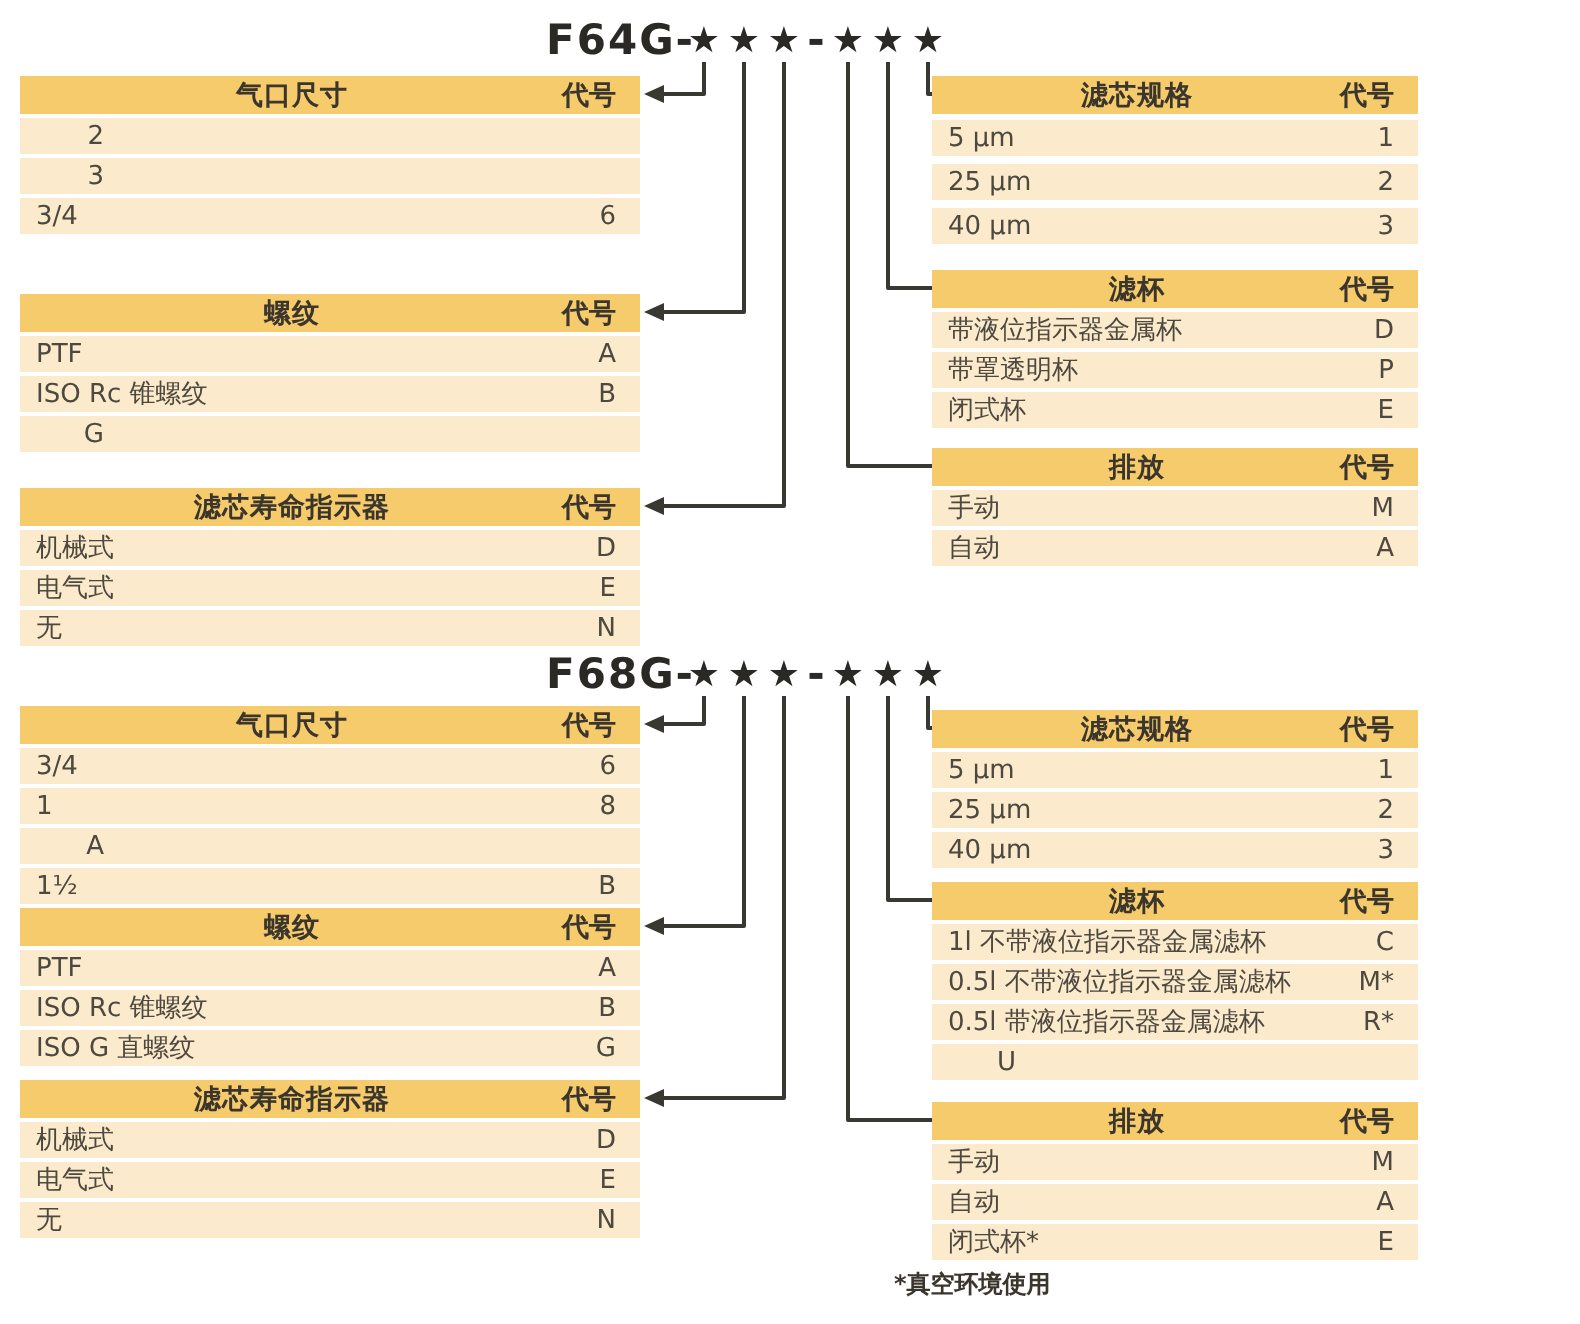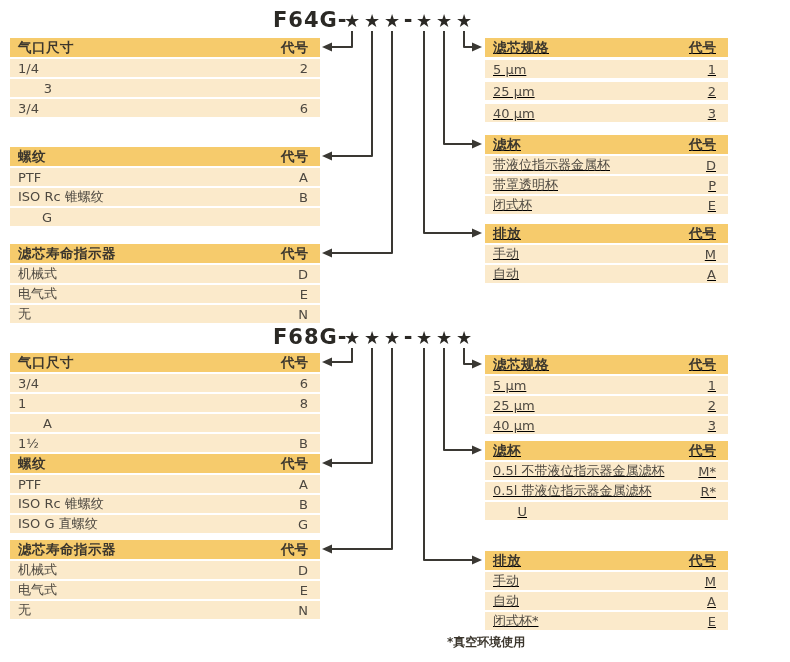--- a/index.html
+++ b/index.html
@@ -8,25 +8,25 @@
   svg.connectors{position:absolute;left:0;top:0;pointer-events:none;}
 
   .title{position:absolute;display:flex;align-items:flex-end;height:24px;
          color:#2b2925;font-weight:bold;white-space:nowrap;}
   .title .model{font-size:21px;width:69px;letter-spacing:1px;line-height:23px;}
   .title .star{width:20px;text-align:center;font-size:18px;line-height:23px;}
   .title .dash{width:12px;text-align:center;font-size:21px;line-height:23px;}
 
   .tbl{position:absolute;}
   .tbl.left{left:10px;width:310px;}
-  .tbl.right{left:485px;width:243px;text-decoration:underline;}
+  .tbl.right{left:466px;width:243px;}
   .tbl .hd{display:flex;align-items:center;background:var(--hd,#F6CB6C);height:19px;
            margin-bottom:2px;font-weight:bold;font-size:13.5px;color:#3b362d;
            padding-left:8px;}
-  .tbl .hd .hlabel{flex:1;letter-spacing:.5px;}
+  .tbl .hd .hlabel{flex:1;letter-spacing:.5px;text-align:center;}
   .tbl .hd .hcode,.tbl .row .code{width:34px;text-align:right;margin-right:12px;}
   .tbl .row{display:flex;align-items:center;background:var(--row,#FBEACB);height:18px;
             margin-bottom:2px;font-size:13px;color:#4d4840;padding-left:8px;}
   .tbl .row .label{flex:1;}
   .tbl.loose .hd{margin-bottom:3px;}
   .tbl.loose .row{margin-bottom:4px;}
 
   .footnote{position:absolute;font-size:12px;font-weight:bold;color:#3b362d;}
 </style>
 </head>
@@ -85,21 +85,20 @@
       <span class="star">★</span>
       <span class="star">★</span>
     </div>
 
   <div class="tbl left" style="top: 38px; --hd: #F6CB6C; --row: #FBEACB;">
       <div class="hd">
         <span class="hlabel">气口尺寸</span>
         <span class="hcode">代号</span>
       </div>
       <div class="row">
-        <span class="label">1/4</span>
         <span class="code">2</span>
       </div>
       <div class="row">
         <span class="code">3</span>
       </div>
       <div class="row">
         <span class="label">3/4</span>
         <span class="code">6</span>
       </div>
     </div>
@@ -263,20 +262,24 @@
         <span class="label">40 µm</span>
         <span class="code">3</span>
       </div>
     </div>
   <div class="tbl right" style="top: 441px; --hd: #F6CB6C; --row: #FBEACB;">
       <div class="hd">
         <span class="hlabel">滤杯</span>
         <span class="hcode">代号</span>
       </div>
       <div class="row">
+        <span class="label">1l 不带液位指示器金属滤杯</span>
+        <span class="code">C</span>
+      </div>
+      <div class="row">
         <span class="label">0.5l 不带液位指示器金属滤杯</span>
         <span class="code">M*</span>
       </div>
       <div class="row">
         <span class="label">0.5l 带液位指示器金属滤杯</span>
         <span class="code">R*</span>
       </div>
       <div class="row">
         <span class="code">U</span>
       </div>

